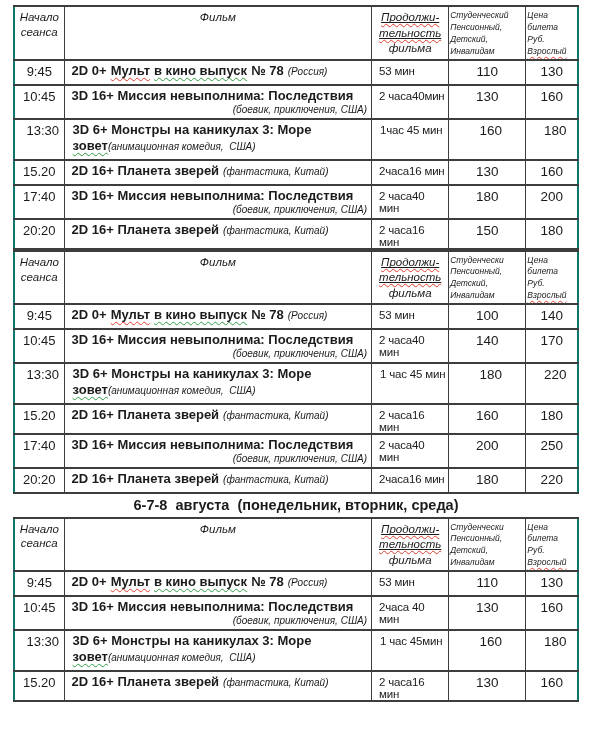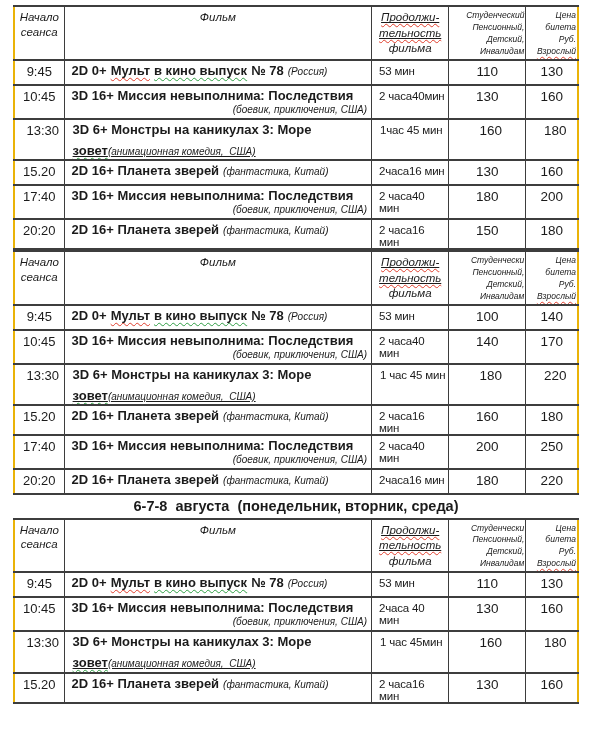--- a/index.html
+++ b/index.html
@@ -1,38 +1,38 @@
 <!DOCTYPE html>
 <html><head>
 <meta charset="utf-8">
 <style>
   html,body{margin:0;padding:0;background:#ffffff;}
   body{width:600px;height:750px;overflow:hidden;font-family:"Liberation Sans",sans-serif;color:#1b1b1b;}
   .doc{padding:5px 21px 0 13px;}
   .main-title{text-align:center;font-weight:bold;font-size:14.5px;line-height:1.25;white-space:pre-wrap;}
   .section-title{text-align:center;font-weight:bold;font-size:14.5px;line-height:1.2;margin:3px 0 2px;white-space:pre-wrap;}
-  table{width:100%;border-collapse:collapse;table-layout:fixed;border:2px solid #eab308;}
+  table{width:100%;border-collapse:collapse;table-layout:fixed;border:2px solid #0f766e;}
   td{border:1px solid #3d3d3d;border-top-width:2px;border-bottom-width:2px;vertical-align:top;overflow:hidden;}
   
   tr.hdr td{height:36px;padding-top:3px;}
   .htime,.hfilm{font-style:italic;font-size:11.5px;text-align:center;line-height:1.3;}
   .hdur{font-style:italic;font-size:11.5px;text-align:center;line-height:1.35;}
-  .hsmall{font-style:italic;font-size:8.5px;text-align:right;line-height:1.4;}
+  .hsmall{font-style:italic;font-size:8.5px;text-align:left;line-height:1.4;}
   
   tr.rs td{height:19px;}
   tr.rd td{height:28px;}
   tr.rm td{height:35px;padding-left:8px;}
   .time{text-align:center;font-size:13px;padding-top:3px;margin-left:48px;}
   .film{padding:2px 4px 0 7px;font-size:13px;line-height:1.25;white-space:pre-wrap;}
   .dur{font-size:11.5px;padding:4px 2px 0 7px;letter-spacing:-0.2px;}
   .price{text-align:center;font-size:13.5px;padding-top:3px;}
   .b{font-weight:bold;}
   .fp{margin-right:4px;}
   .genre{font-style:italic;font-size:10px;font-weight:normal;text-align:right;}
-  .l2{margin-top:5px;text-decoration:underline;}
+  .l2{}
   
   .wr{text-decoration:underline wavy #e03e2d;text-decoration-thickness:1px;text-underline-offset:2px;text-decoration-skip-ink:none;}
   .wg{text-decoration:underline wavy #2f9e44;text-decoration-thickness:1px;text-underline-offset:2px;text-decoration-skip-ink:none;}
   .us{text-decoration:underline;text-decoration-color:#1b1b1b;text-decoration-skip-ink:none;}
 </style>
 </head>
 <body>
 
 <div class="doc">
 

